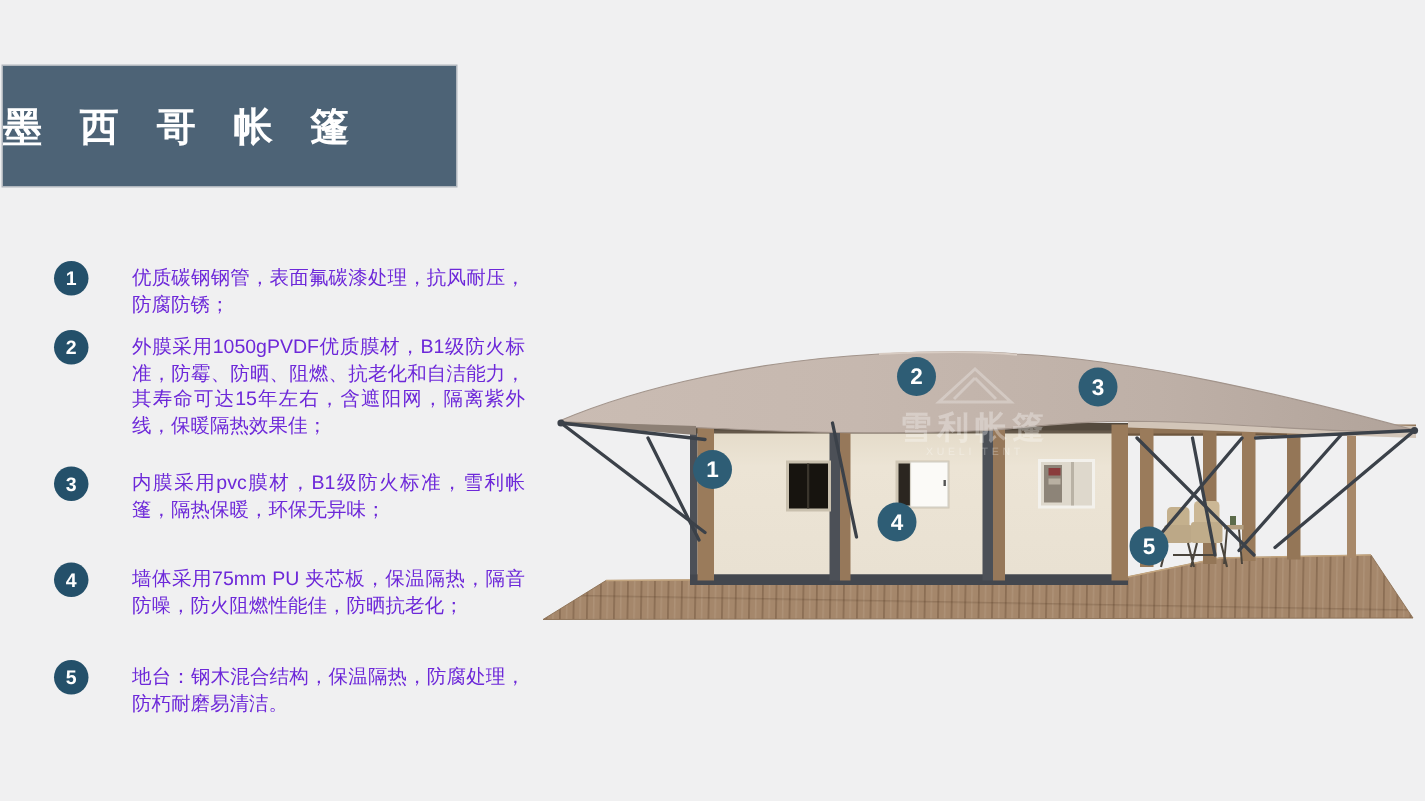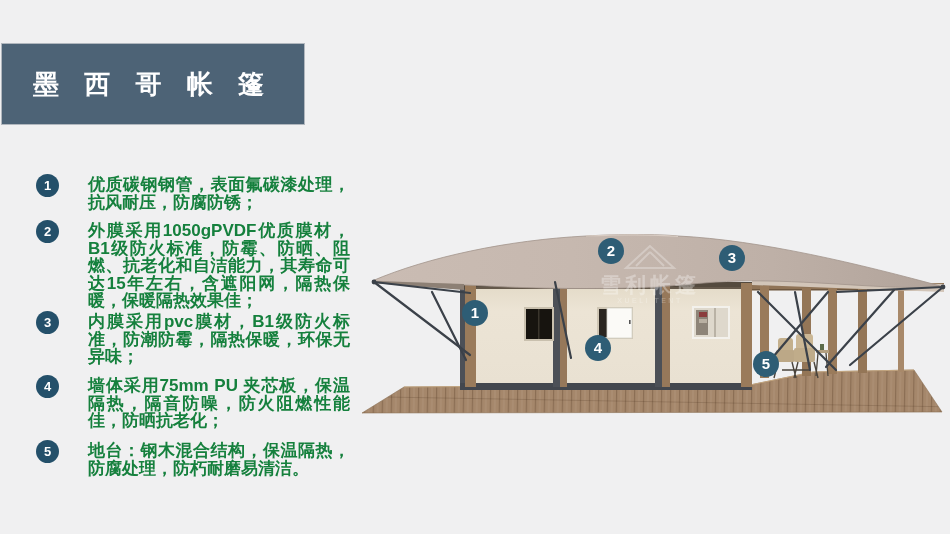--- a/index.html
+++ b/index.html
@@ -6,40 +6,39 @@
   body{
     width:950px;height:534px;position:relative;overflow:hidden;
     background:#f0f0f1;
     font-family:"Liberation Sans","DejaVu Sans",sans-serif;
     -webkit-font-smoothing:antialiased;
   }
   .stage{position:absolute;inset:0;}
   
   .title-box{
     position:absolute;left:2px;top:44px;width:302px;height:80px;
-    background:#4d6376;display:flex;align-items:center;justify-content:center;
+    background:#4d6376;display:flex;align-items:center;justify-content:flex-start;
     box-shadow:0 0 0 1px rgba(60,78,94,.35);
   }
   .title-box h1{
     margin:0;color:#ffffff;font-size:26px;font-weight:bold;
     letter-spacing:9px;white-space:nowrap;
   }
   
   .features{position:absolute;left:36px;top:0;width:316px;height:534px;}
   .feature{position:absolute;left:0;width:316px;}
   .badge{
     position:absolute;left:0;top:0;width:23px;height:23px;border-radius:50%;
     background:#24506a;color:#fff;font-size:13px;font-weight:bold;
     display:flex;align-items:center;justify-content:center;
   }
   .feature-text{
     position:absolute;left:52px;top:2px;width:262px;
-    font-size:17px;line-height:17.5px;color:#15803d;
+    font-size:13px;line-height:17.5px;color:#6d28d9;
     text-align:justify;
-    font-weight:bold;
   }
   .f1{top:174px;} .f2{top:220px;} .f3{top:311px;} .f4{top:375px;} .f5{top:440px;}
   
   .tent-wrap{position:absolute;left:358px;top:220px;width:590px;height:200px;}
   .marker-num{fill:#ffffff;font-size:15px;font-weight:bold;
     font-family:"Liberation Sans","DejaVu Sans",sans-serif;}
   .wm-cn{fill:#ffffff;opacity:.32;font-size:21px;font-weight:bold;letter-spacing:4px;}
   .wm-en{fill:#ffffff;opacity:.30;font-size:7px;letter-spacing:2.5px;}
 </style>
 </head>
@@ -51,25 +50,25 @@
     <h1>墨 西 哥 帐 篷</h1>
   </div>
 
   <div class="features">
     <div class="feature f1">
       <div class="badge">1</div>
       <div class="feature-text">优质碳钢钢管，表面氟碳漆处理，抗风耐压，防腐防锈；</div>
     </div>
     <div class="feature f2">
       <div class="badge">2</div>
-      <div class="feature-text">外膜采用1050gPVDF优质膜材，B1级防火标准，防霉、防晒、阻燃、抗老化和自洁能力，其寿命可达15年左右，含遮阳网，隔热保暖，保暖隔热效果佳；</div>
+      <div class="feature-text">外膜采用1050gPVDF优质膜材，B1级防火标准，防霉、防晒、阻燃、抗老化和自洁能力，其寿命可达15年左右，含遮阳网，隔离紫外线，保暖隔热效果佳；</div>
     </div>
     <div class="feature f3">
       <div class="badge">3</div>
-      <div class="feature-text">内膜采用pvc膜材，B1级防火标准，防潮防霉，隔热保暖，环保无异味；</div>
+      <div class="feature-text">内膜采用pvc膜材，B1级防火标准，雪利帐篷，隔热保暖，环保无异味；</div>
     </div>
     <div class="feature f4">
       <div class="badge">4</div>
       <div class="feature-text">墙体采用75mm PU 夹芯板，保温隔热，隔音防噪，防火阻燃性能佳，防晒抗老化；</div>
     </div>
     <div class="feature f5">
       <div class="badge">5</div>
       <div class="feature-text">地台：钢木混合结构，保温隔热，防腐处理，防朽耐磨易清洁。</div>
     </div>
   </div>

